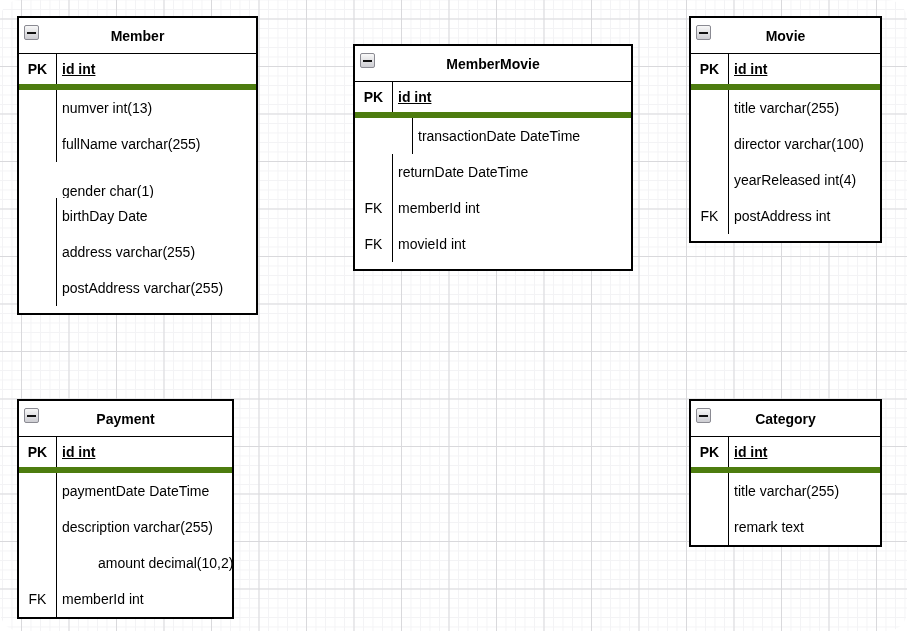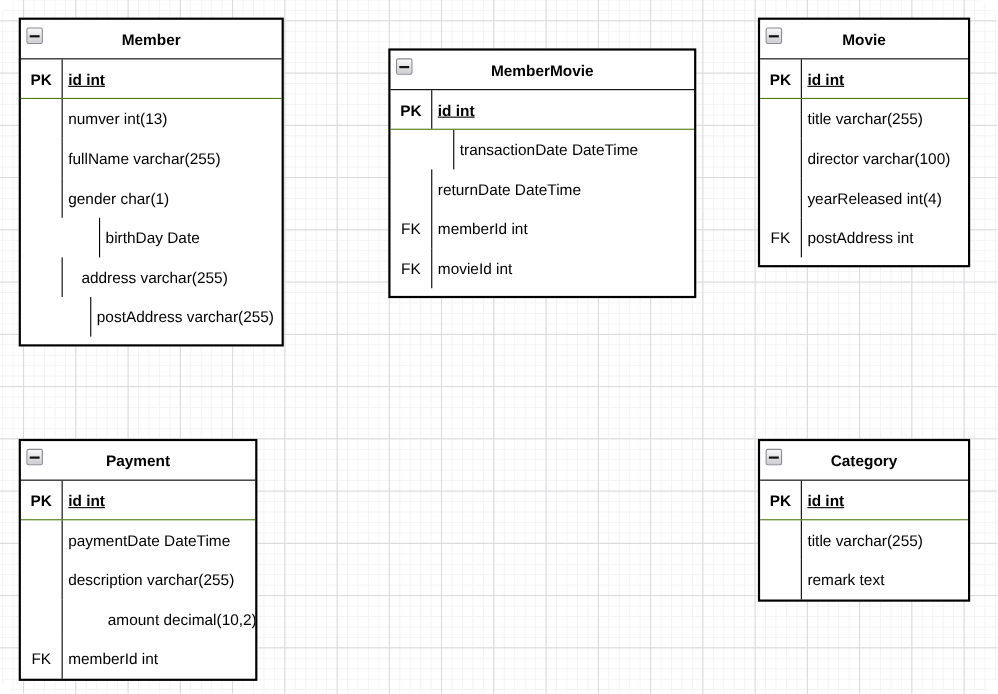--- a/index.html
+++ b/index.html
@@ -63,21 +63,21 @@
     width: 9px;
     height: 2px;
     background: #111111;
   }
   .er-row {
     display: flex;
     box-sizing: border-box;
     height: 36px;
   }
   .er-pk-row {
-    border-bottom: 1px solid #4d7c0f;
+    border-bottom: 6px solid #4d7c0f;
   }
   .er-key {
     flex: 0 0 38px;
     width: 38px;
     box-sizing: border-box;
     border-right: 1.4px solid #000000;
     display: flex;
     align-items: center;
     justify-content: center;
   }
@@ -124,39 +124,39 @@
           <div class="er-field">
             <span class="field-text">numver int(13)</span>
           </div>
         </div>
         <div class="er-row" style="height: 36px;">
           <div class="er-key"></div>
           <div class="er-field">
             <span class="field-text">fullName varchar(255)</span>
           </div>
         </div>
-        <div class="er-row" style="height: 36px;">
+        <div class="er-row" style="height: 36px; align-items: flex-end;">
           <div class="er-key"></div>
           <div class="er-field">
             <span class="field-text">gender char(1)</span>
           </div>
         </div>
-        <div class="er-row" style="height: 36px; margin-left: 34px;">
+        <div class="er-row" style="height: 36px;">
           <div class="er-key"></div>
           <div class="er-field">
             <span class="field-text">birthDay Date</span>
           </div>
         </div>
-        <div class="er-row" style="height: 36px; gap: 12px;">
+        <div class="er-row" style="height: 36px;">
           <div class="er-key"></div>
           <div class="er-field">
             <span class="field-text">address varchar(255)</span>
           </div>
         </div>
-        <div class="er-row" style="height: 36px; padding-left: 26px;">
+        <div class="er-row" style="height: 36px;">
           <div class="er-key"></div>
           <div class="er-field">
             <span class="field-text">postAddress varchar(255)</span>
           </div>
         </div>
       </div>
       <div class="er-filler" style="height: 7px;"></div>
     </div>
     <div class="er-table" style="left: 353px; top: 16px; width: 280px; margin-top: 28px;">
       <div class="er-header">

